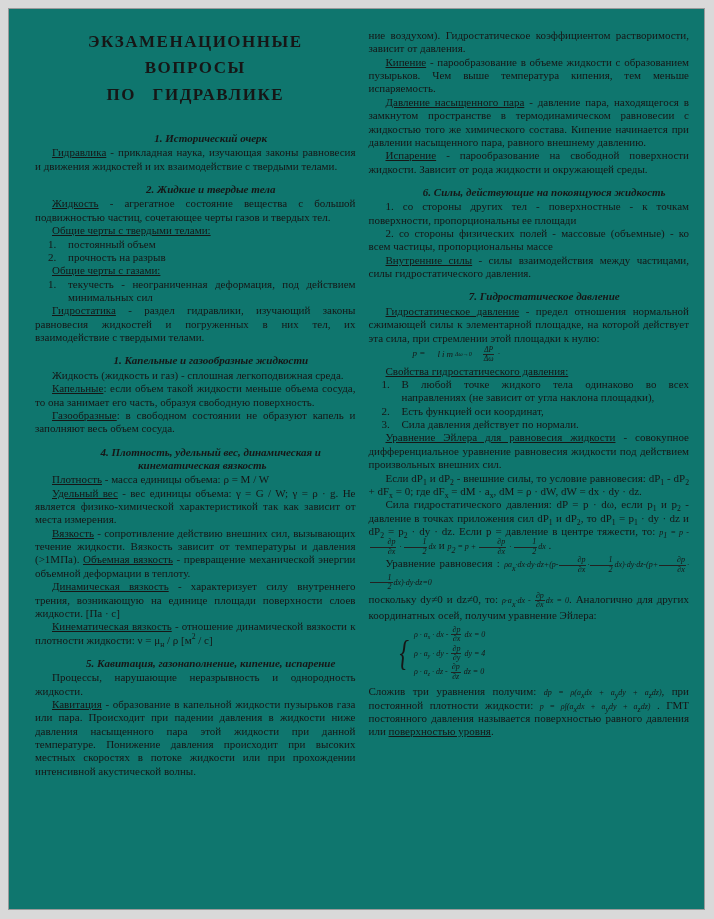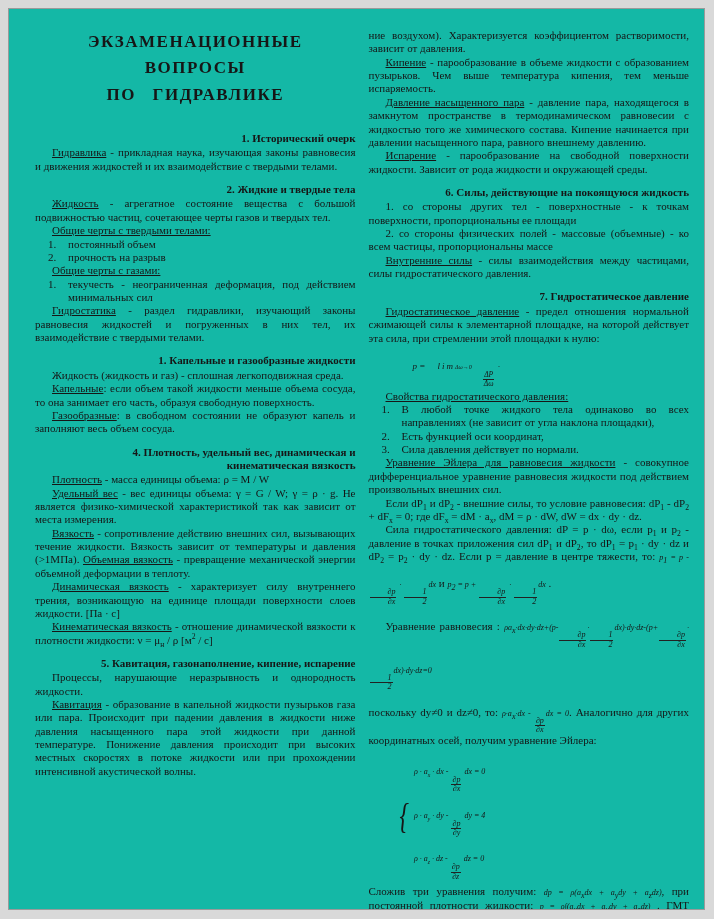--- a/index.html
+++ b/index.html
@@ -1,36 +1,36 @@
 <!DOCTYPE html>
 <html><head>
 <meta charset="utf-8">
 <style>
   html,body{margin:0;padding:0;}
   body{background:#d9d9d9;font-family:"Liberation Serif","DejaVu Serif",serif;color:#161616;}
   .canvas{position:relative;width:714px;height:919px;background:#d9d9d9;overflow:hidden;}
-  .page{position:absolute;left:8px;top:8px;width:697px;height:902px;background:#14b8a6;
+  .page{position:absolute;left:8px;top:8px;width:697px;height:902px;background:#0f766e;
         border:1px solid #9a9a9a;box-sizing:border-box;padding:20px 15px 0 26px;overflow:hidden;}
   .cols{display:flex;gap:13px;}
   .col{flex:1;min-width:0;font-size:11px;line-height:1.215;text-align:justify;}
   .titleblock{text-align:center;font-weight:bold;font-size:17px;line-height:1.55;
               letter-spacing:1.5px;word-spacing:11px;margin:0 0 24px 0;}
-  .h{font-weight:bold;margin:10px 0 1px 14px;text-indent:17px;text-align:right;}
+  .h{font-weight:bold;font-style:italic;margin:10px 0 1px 14px;text-indent:17px;text-align:center;}
   .p{text-indent:17px;margin:0;}
   .p.ni{text-indent:0;}
   .u{text-decoration:underline;}
   .list{padding-left:13px;}
   .li{display:flex;}
   .num{flex:0 0 20px;}
   .itext{flex:1;text-align:justify;}
   sub,sup{font-size:0.7em;line-height:0;}
   .fml{font-size:8px;font-style:italic;}
   .frac{display:inline-flex;flex-direction:column;align-items:center;line-height:1.05;
         font-size:8px;font-style:italic;vertical-align:middle;margin:0 1px;}
-  .frac .fn{border-bottom:1px solid #222;padding:0 1px;margin-top:25px;}
+  .frac .fn{border-bottom:1px solid #222;padding:0 1px;}
   .frac .fd{padding:0 1px;}
   .fmblock{margin:1px 0 2px 44px;font-size:9px;font-style:italic;text-align:left;text-indent:0;}
   .fmblock .frac{font-size:7.5px;}
   .lim{display:inline-flex;flex-direction:row;align-items:center;line-height:1;
        vertical-align:middle;margin:0 10px;}
   .lim .lt{font-size:9px;letter-spacing:2px;}
   .lim .lb{font-size:6px;}
   .sys{display:flex;align-items:center;gap:3px;margin:2px 0 3px 28px;font-size:8px;
        font-style:italic;text-align:left;}
   .brace{font-size:36px;font-weight:400;line-height:0.9;transform:scaleX(0.65);}
@@ -78,21 +78,21 @@
           <div class="p"><span class="u">Плотность</span><span> - масса единицы объема: ρ = M / W</span></div>
           <div class="p"><span class="u">Удельный вес</span><span> - вес единицы объема: γ = G / W; γ = ρ · g. Не является физико-химической характеристикой так как зависит от места измерения.</span></div>
           <div class="p"><span class="u">Вязкость</span><span> - сопротивление действию внешних сил, вызывающих течение жидкости. Вязкость зависит от температуры и давления (&gt;1МПа). </span><span class="u">Объемная вязкость</span><span> - превращение механической энергии объемной деформации в теплоту.</span></div>
           <div class="p"><span class="u">Динамическая вязкость</span><span> - характеризует силу внутреннего трения, возникающую на единице площади поверхности слоев жидкости. [Па · с]</span></div>
           <div class="p"><span class="u">Кинематическая вязкость</span><span> - отношение динамической вязкости к плотности жидкости: ν = μ</span><sub>н</sub><span> / ρ [м</span><sup>2</sup><span> / с]</span></div>
           <div class="h">5. Кавитация, газонаполнение, кипение, испарение</div>
           <div class="p"><span>Процессы, нарушающие неразрывность и однородность жидкости.</span></div>
           <div class="p"><span class="u">Кавитация</span><span> - образование в капельной жидкости пузырьков газа или пара. Происходит при падении давления в жидкости ниже давления насыщенного пара этой жидкости при данной температуре. Понижение давления происходит при высоких местных скоростях в потоке жидкости или при прохождении интенсивной акустической волны.</span></div>
         </div>
       <div class="col">
-          <div class="p ni"><span>ние воздухом). Характеризуется коэффициентом растворимости, зависит от давления.</span></div>
+          <div class="p ni"><span>ние воздухом). Гидростатическое коэффициентом растворимости, зависит от давления.</span></div>
           <div class="p"><span class="u">Кипение</span><span> - парообразование в объеме жидкости с образованием пузырьков. Чем выше температура кипения, тем меньше испаряемость.</span></div>
           <div class="p"><span class="u">Давление насыщенного пара</span><span> - давление пара, находящегося в замкнутом пространстве в термодинамическом равновесии с жидкостью того же химического состава. Кипение начинается при давлении насыщенного пара, равного внешнему давлению.</span></div>
           <div class="p"><span class="u">Испарение</span><span> - парообразование на свободной поверхности жидкости. Зависит от рода жидкости и окружающей среды.</span></div>
           <div class="h">6. Силы, действующие на покоящуюся жидкость</div>
           <div class="p"><span>1. со стороны других тел - поверхностные - к точкам поверхности, пропорциональны ее площади</span></div>
           <div class="p"><span>2. со стороны физических полей - массовые (объемные) - ко всем частицы, пропорциональны массе</span></div>
           <div class="p"><span class="u">Внутренние силы</span><span> - силы взаимодействия между частицами, силы гидростатического давления.</span></div>
           <div class="h">7. Гидростатическое давление</div>
           <div class="p"><span class="u">Гидростатическое давление</span><span> - предел отношения нормальной сжимающей силы к элементарной площадке, на которой действует эта сила, при стремлении этой площадки к нулю:</span></div>
           <div class="fmblock"><span>p = </span><span class="lim">

